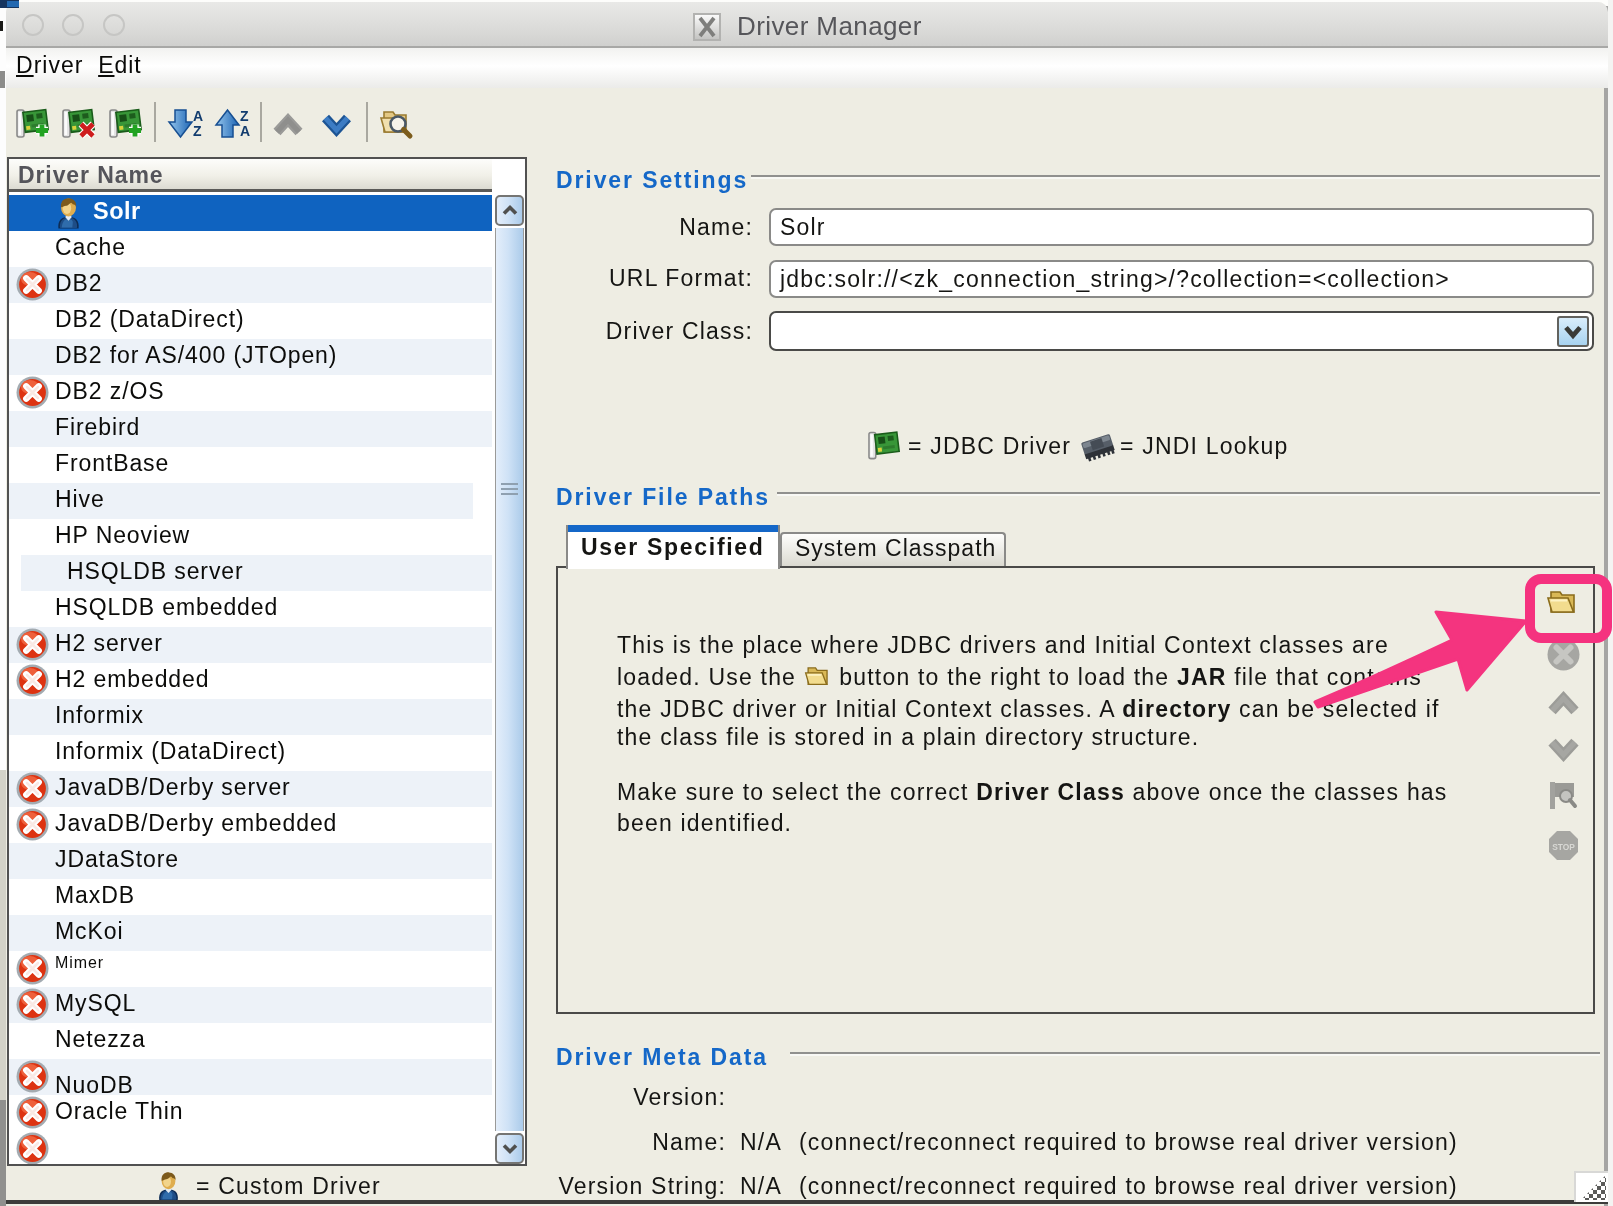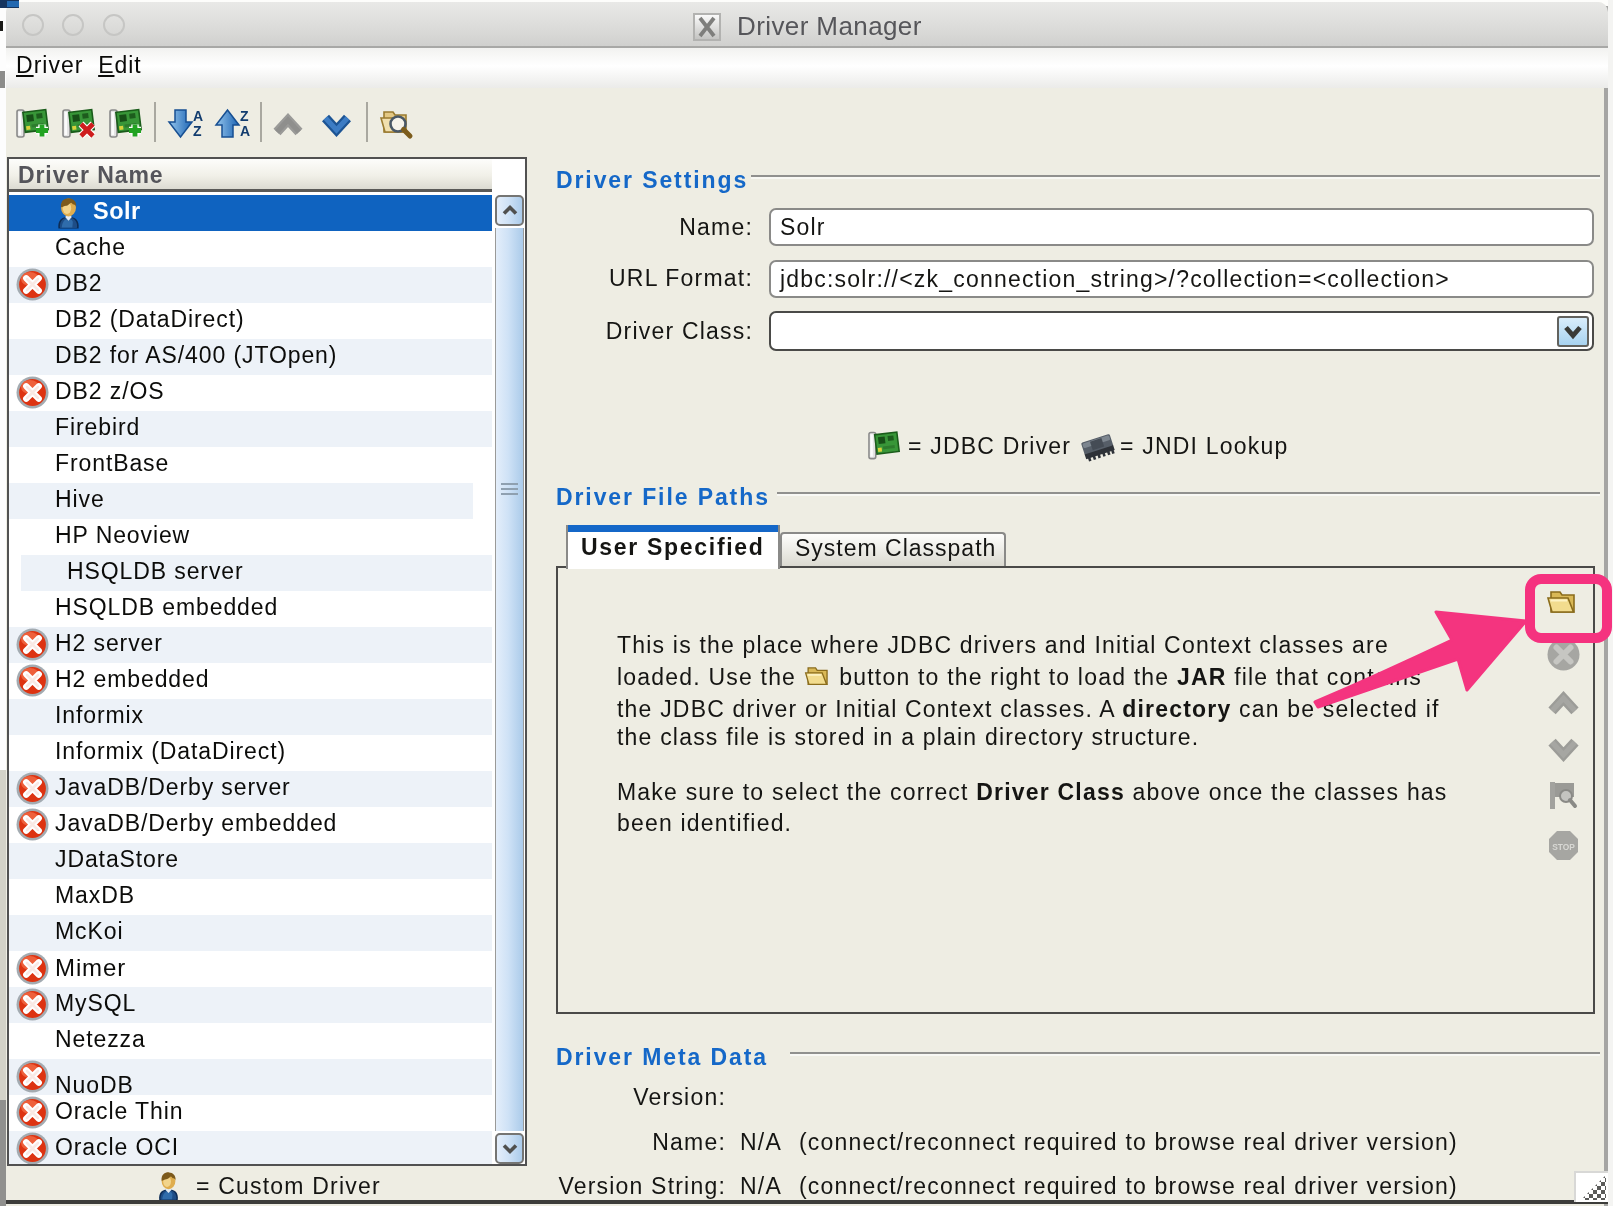--- a/index.html
+++ b/index.html
@@ -239,21 +239,21 @@
       <div class="abs" style="left:0;top:648px;width:483px;height:36px;background:#edf2f8;">
         <div style="position:absolute;left:46px;top:3px;font-size:23px;color:#0c0c0a;white-space:pre;letter-spacing:0.9px;">JDataStore</div>
       </div>
       <div class="abs" style="left:0;top:684px;width:483px;height:36px;background:#ffffff;">
         <div style="position:absolute;left:46px;top:3px;font-size:23px;color:#0c0c0a;white-space:pre;letter-spacing:0.9px;">MaxDB</div>
       </div>
       <div class="abs" style="left:0;top:720px;width:483px;height:36px;background:#edf2f8;">
         <div style="position:absolute;left:46px;top:3px;font-size:23px;color:#0c0c0a;white-space:pre;letter-spacing:0.9px;">McKoi</div>
       </div>
       <div class="abs" style="left:0;top:756px;width:483px;height:36px;background:#ffffff;">
-        <div style="position:absolute;left:46px;top:3px;font-size:24px;color:#0c0c0a;white-space:pre;letter-spacing:0.9px;">Mimer</div>
+        <div style="position:absolute;left:46px;top:3px;font-size:16px;color:#0c0c0a;white-space:pre;letter-spacing:0.9px;">Mimer</div>
       </div>
       <svg class="abs" style="left:7px;top:757px" width="33" height="33" viewBox="0 0 33 33">
 <circle cx="16.5" cy="16.5" r="16" fill="#a3abb1"></circle>
 <circle cx="16.5" cy="16.5" r="13.4" fill="#dd3311"></circle>
 <ellipse cx="14" cy="11" rx="9" ry="7" fill="#f06540" opacity="0.9"></ellipse>
 <path d="M10.2 10.2 L22.8 22.8 M22.8 10.2 L10.2 22.8" stroke="#ffffff" stroke-width="6.2" stroke-linecap="round"></path>
 <path d="M11 11 L22 22 M22 11 L11 22" stroke="#f6ded6" stroke-width="2.6" stroke-linecap="round" opacity=".65"></path>
 </svg>
       <div class="abs" style="left:0;top:792px;width:483px;height:36px;background:#edf2f8;">
         <div style="position:absolute;left:46px;top:3px;font-size:23px;color:#0c0c0a;white-space:pre;letter-spacing:0.9px;">MySQL</div>
@@ -281,23 +281,20 @@
       <div class="abs" style="left:0;top:900px;width:483px;height:36px;background:#ffffff;">
         <div style="position:absolute;left:46px;top:3px;font-size:23px;color:#0c0c0a;white-space:pre;letter-spacing:0.9px;">Oracle Thin</div>
       </div>
       <svg class="abs" style="left:7px;top:901px" width="33" height="33" viewBox="0 0 33 33">
 <circle cx="16.5" cy="16.5" r="16" fill="#a3abb1"></circle>
 <circle cx="16.5" cy="16.5" r="13.4" fill="#dd3311"></circle>
 <ellipse cx="14" cy="11" rx="9" ry="7" fill="#f06540" opacity="0.9"></ellipse>
 <path d="M10.2 10.2 L22.8 22.8 M22.8 10.2 L10.2 22.8" stroke="#ffffff" stroke-width="6.2" stroke-linecap="round"></path>
 <path d="M11 11 L22 22 M22 11 L11 22" stroke="#f6ded6" stroke-width="2.6" stroke-linecap="round" opacity=".65"></path>
 </svg>
-      <div class="abs" style="left:0;top:936px;width:483px;height:36px;background:#edf2f8;">
-        <div style="position:absolute;left:46px;top:3px;font-size:23px;color:#0c0c0a;white-space:pre;letter-spacing:0.9px;">Oracle OCI</div>
-      </div>
       <svg class="abs" style="left:7px;top:937px" width="33" height="33" viewBox="0 0 33 33">
 <circle cx="16.5" cy="16.5" r="16" fill="#a3abb1"></circle>
 <circle cx="16.5" cy="16.5" r="13.4" fill="#dd3311"></circle>
 <ellipse cx="14" cy="11" rx="9" ry="7" fill="#f06540" opacity="0.9"></ellipse>
 <path d="M10.2 10.2 L22.8 22.8 M22.8 10.2 L10.2 22.8" stroke="#ffffff" stroke-width="6.2" stroke-linecap="round"></path>
 <path d="M11 11 L22 22 M22 11 L11 22" stroke="#f6ded6" stroke-width="2.6" stroke-linecap="round" opacity=".65"></path>
 </svg>
     </div>
   <div class="abs" id="scrollbar" style="left:494px;top:195px;width:31px;height:969px;background:#fff;">
       <div class="abs" style="left:1px;top:33px;width:29px;height:903px;background:linear-gradient(90deg,#e4eefa,#cfe2f6 45%,#abcbea);border-left:1px solid #9a9a98;border-right:1px solid #9a9a98;"></div>

